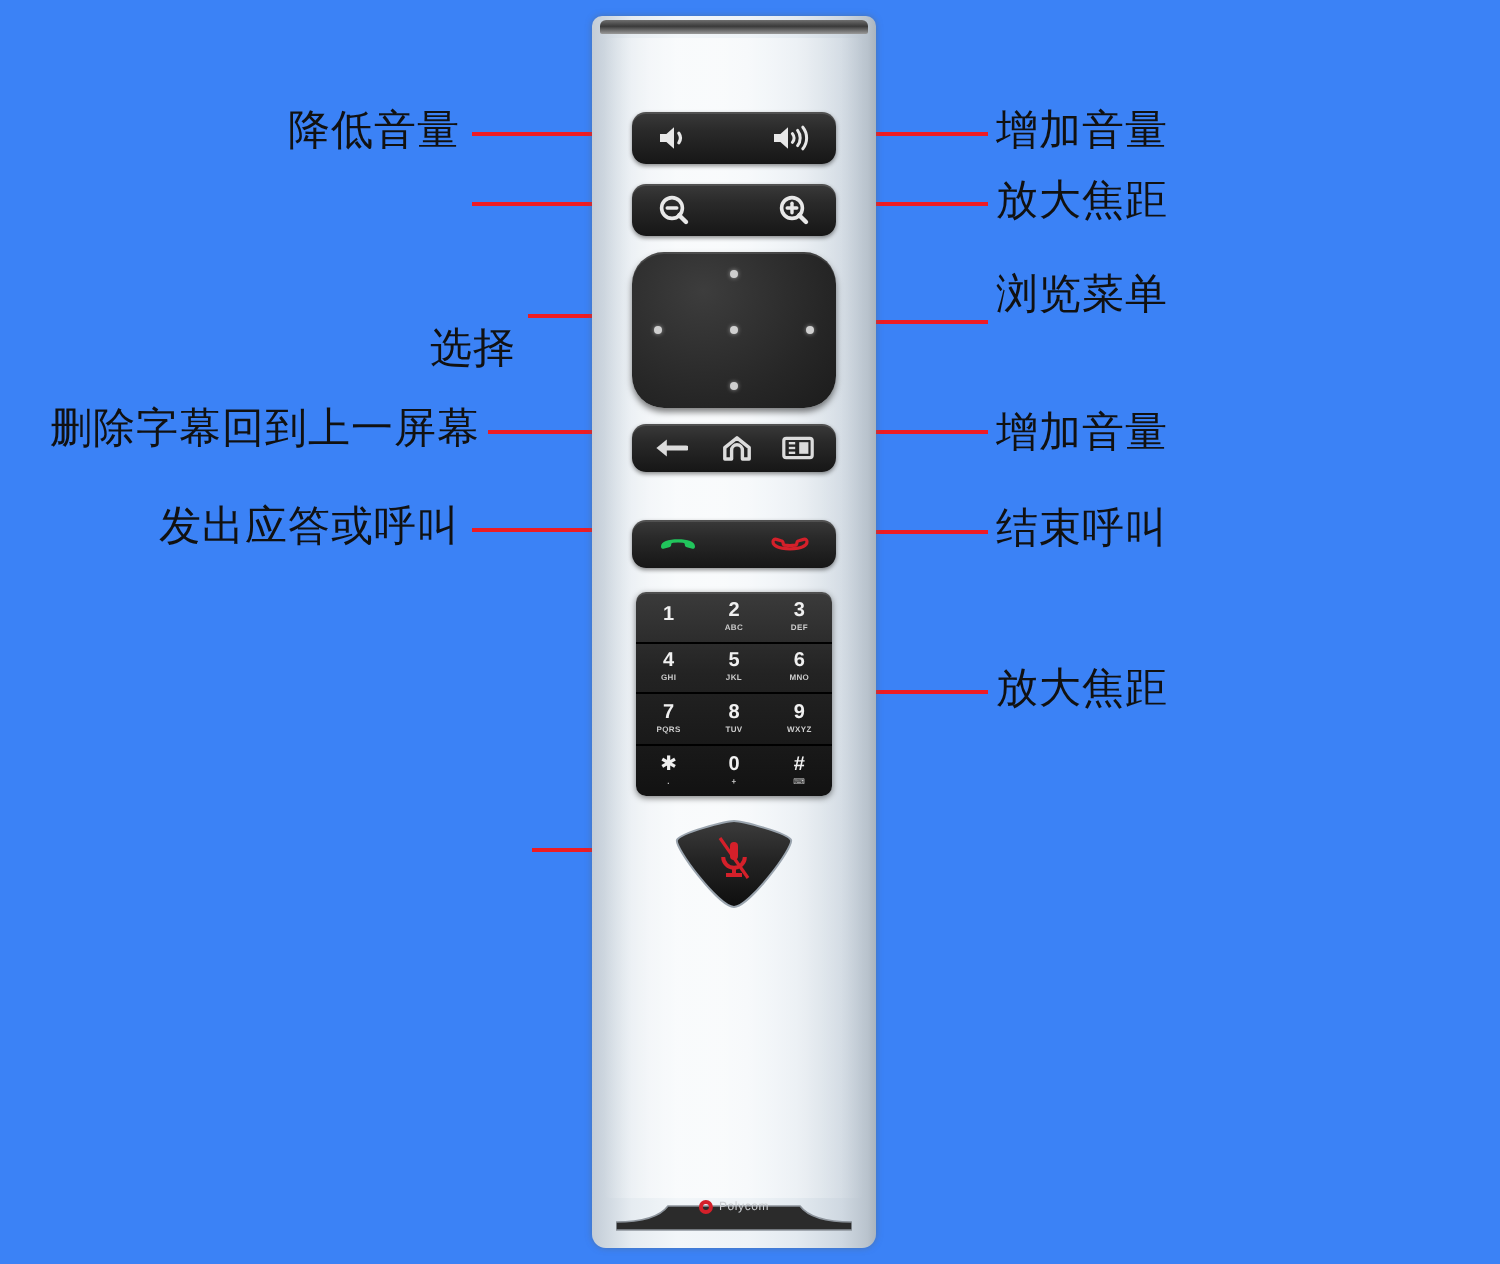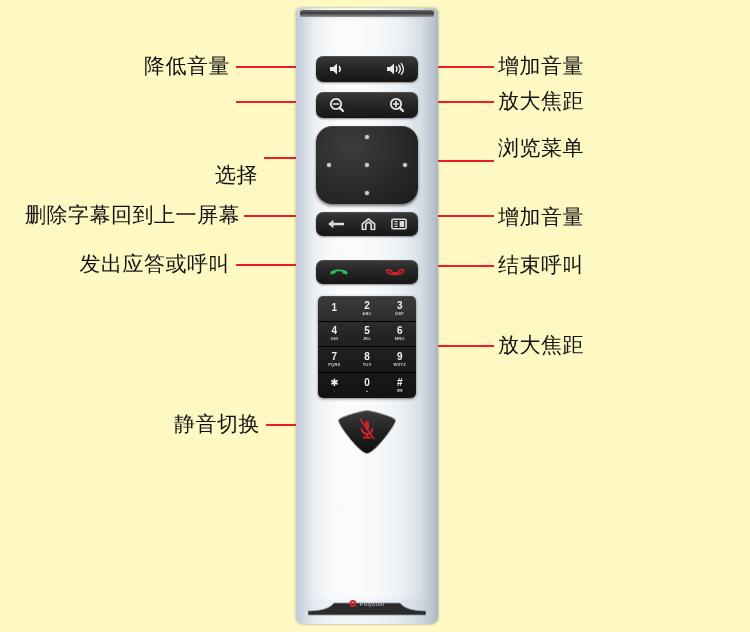--- a/index.html
+++ b/index.html
@@ -7,21 +7,21 @@
     padding: 0;
     background: #ffffff;
   }
   body {
     font-family: "Liberation Sans", "DejaVu Sans", sans-serif;
   }
   #stage {
     position: relative;
     width: 750px;
     height: 632px;
-    background: #fef9c3;
+    background: #3b82f6;
     overflow: hidden;
   }
 
   
   .label {
     position: absolute;
     font-size: 21px;
     line-height: 1;
     color: #111111;
     white-space: nowrap;
@@ -216,21 +216,20 @@
 
   <div class="label left" style="left:0; top:55px; width:230px;"><span>降低音量</span></div>
 
 
   <div class="label left" style="left:0; top:164px; width:258px;"><span>选择</span></div>
 
   <div class="label left" style="left:0; top:204px; width:240px;"><span>删除字幕回到上一屏幕</span></div>
 
   <div class="label left" style="left:0; top:253px; width:230px;"><span>发出应答或呼叫</span></div>
 
-  <div class="label left" style="left:0; top:413px; width:260px;"><span>静音切换</span></div>
 
   <div class="label right" style="left:498px; top:55px;"><span>增加音量</span></div>
 
   <div class="label right" style="left:498px; top:90px;"><span>放大焦距</span></div>
 
   <div class="label right" style="left:498px; top:137px;"><span>浏览菜单</span></div>
 
 
   <div class="label right" style="left:498px; top:206px;"><span>增加音量</span></div>
 

